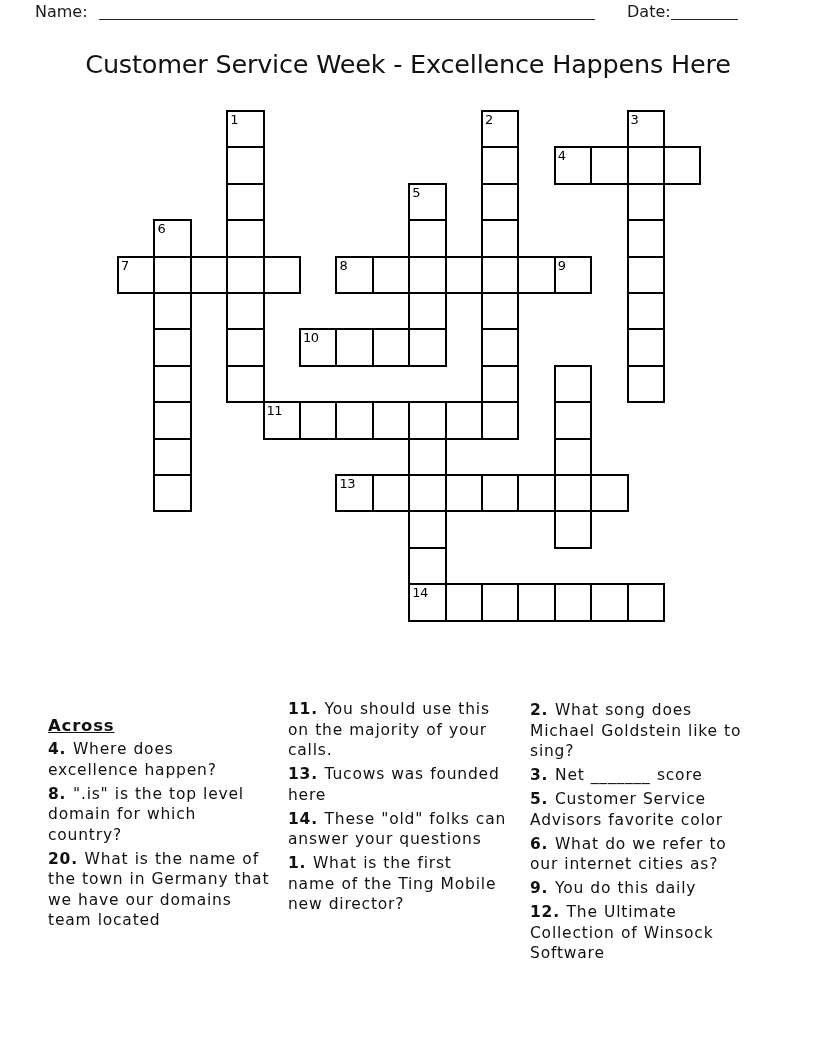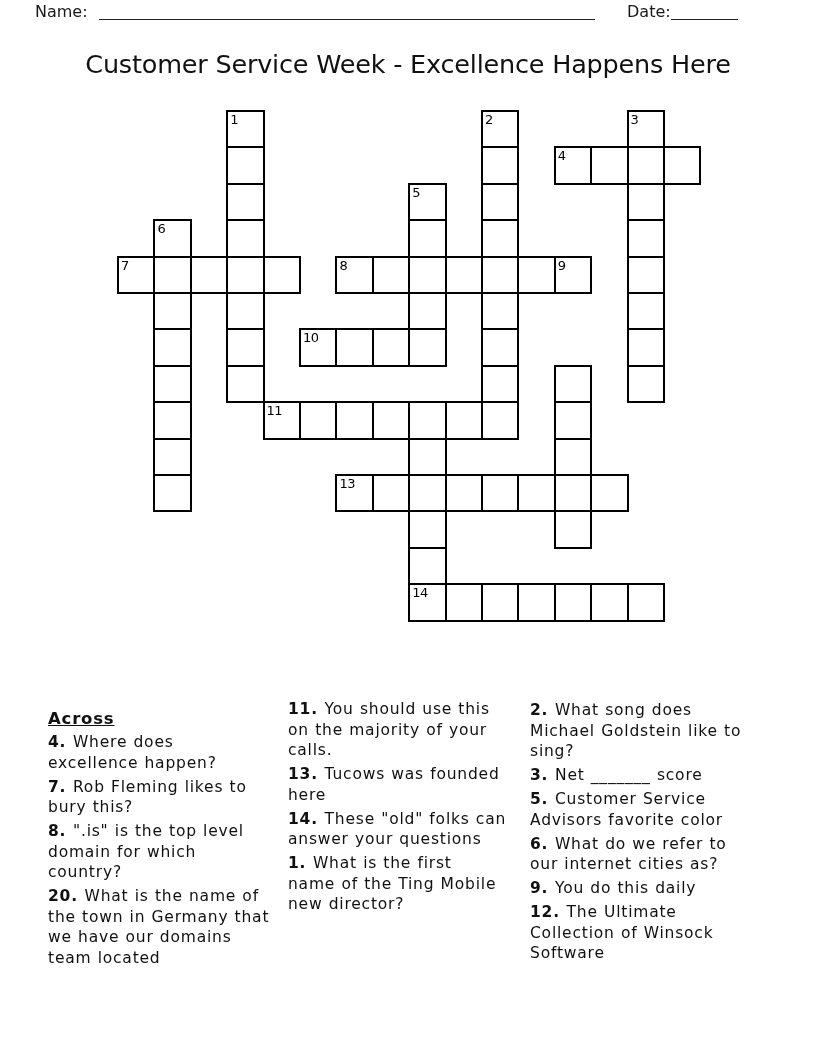--- a/index.html
+++ b/index.html
@@ -22,21 +22,21 @@
     border:2px solid #000;background:#fff;
   }
   .cell .num{
     display:block;font-size:13px;line-height:13px;padding:1px 0 0 2px;
     color:#000;letter-spacing:-0.5px;
   }
   
   .clue-col{position:absolute;top:699px;}
   .clue-heading{
     font-size:16.5px;font-weight:bold;text-decoration:underline;
-    line-height:21px;margin:9px 0 3px 0;letter-spacing:0.8px;color:#111;
+    line-height:21px;margin:16px 0 3px 0;letter-spacing:0.8px;color:#111;
   }
   .clue{
     margin:0 0 3.5px 0;font-size:15.5px;line-height:20.5px;
     letter-spacing:0.8px;word-spacing:0.5px;color:#111;
   }
   .clue .cnum{font-weight:bold;}
   .clue .ctext{white-space:pre-line;}
 </style>
 </head>
 <body>
@@ -158,22 +158,20 @@
       <div class="cell" style="left: 400.4px; top: 473.2px; height: 38.4px; width: 38.4px;"></div>
       <div class="cell" style="left: 436.8px; top: 473.2px; height: 38.4px; width: 38.4px;"></div>
       <div class="cell" style="left: 473.2px; top: 473.2px; height: 38.4px; width: 38.4px;"></div>
       <div class="cell" style="left: 509.6px; top: 473.2px; height: 38.4px; width: 38.4px;"></div>
     </div>
 
   <div class="clue-col" style="left:48px;width:246px;">
       <div class="clue-heading">Across</div>
       <p class="clue"><span class="cnum">4. </span><span class="ctext">Where does
 excellence happen?</span></p>
-      <p class="clue"><span class="cnum">7. </span><span class="ctext">Rob Fleming likes to
-bury this?</span></p>
       <p class="clue"><span class="cnum">8. </span><span class="ctext">".is" is the top level
 domain for which
 country?</span></p>
       <p class="clue"><span class="cnum">20. </span><span class="ctext">What is the name of
 the town in Germany that
 we have our domains
 team located</span></p>
     </div>
   <div class="clue-col" style="left:288px;width:244px;">
       <p class="clue"><span class="cnum">11. </span><span class="ctext">You should use this

